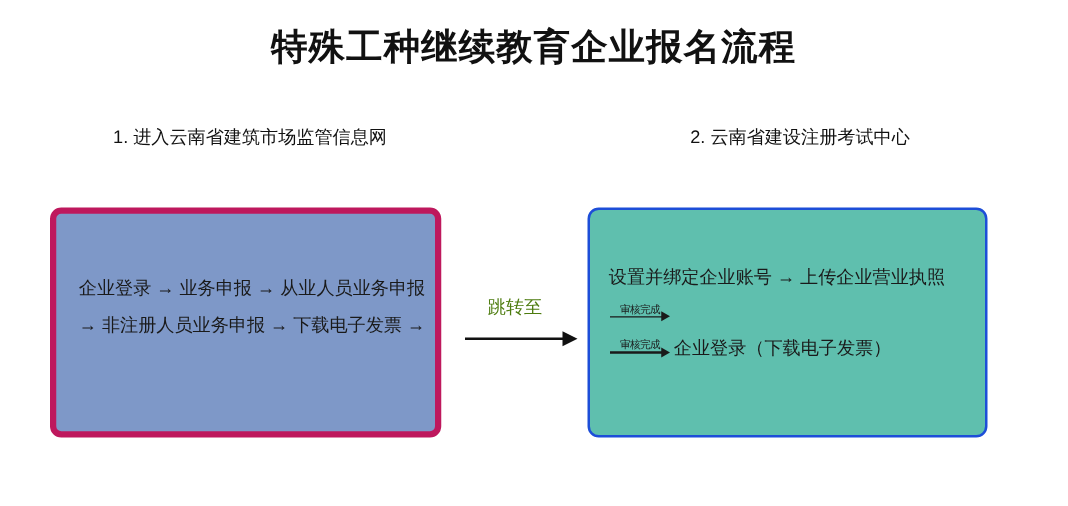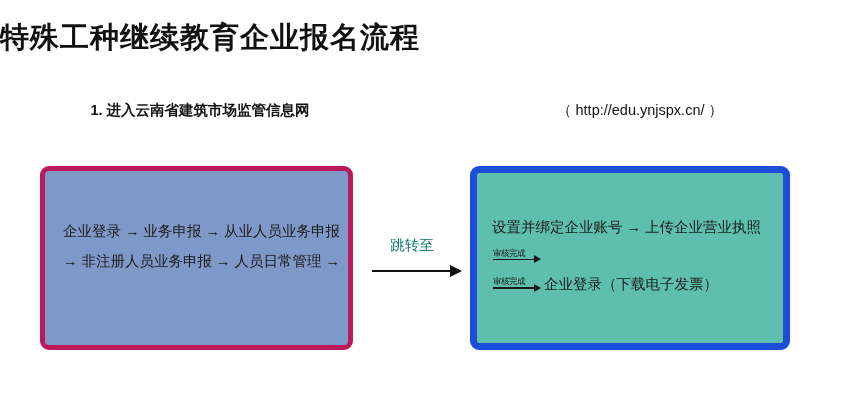--- a/index.html
+++ b/index.html
@@ -17,39 +17,39 @@
   .page {
     position: relative;
     width: 854px;
     height: 405px;
   }
   .title {
     position: absolute;
     top: 18px;
     left: 0;
     width: 854px;
+    text-align: center;
     font-size: 29px;
     font-weight: bold;
     letter-spacing: 1px;
     color: #111111;
   }
 
   
   .col-head {
     position: absolute;
     text-align: center;
     font-size: 14.5px;
     line-height: 1.75;
     color: #111111;
   }
   .col-head.left {
     left: 40px;
     top: 98px;
     width: 320px;
-    font-weight: bold;
   }
   .col-head.right {
     left: 470px;
     top: 98px;
     width: 340px;
   }
   .col-head div {
     white-space: nowrap;
   }
 
@@ -66,21 +66,21 @@
     height: 184px;
     background: #7e98c8;
     border: 5px solid #be185d;
   }
   .box-right {
     left: 470px;
     top: 166px;
     width: 320px;
     height: 184px;
     background: #5fbfae;
-    border: 7px solid #1d4ed8;
+    border: 2px solid #1d4ed8;
   }
   .box-text {
     position: absolute;
     left: 18px;
     right: 14px;
     top: 46px;
     font-size: 14.5px;
     line-height: 2.05;
     color: #1a1a1a;
   }
@@ -95,20 +95,21 @@
   }
 
   
   .mini-arrow {
     display: inline-block;
     position: relative;
     width: 48px;
     height: 14px;
     vertical-align: middle;
     margin: 0 3px 0 1px;
+    text-align: center;
   }
   .mini-arrow .shaft {
     position: absolute;
     left: 0;
     bottom: 3px;
     width: 44px;
     height: 1.5px;
     background: #1a1a1a;
   }
   .mini-arrow .head {
@@ -134,21 +135,21 @@
   }
 
   
   .mid-label {
     position: absolute;
     left: 372px;
     top: 236px;
     width: 80px;
     text-align: center;
     font-size: 14.5px;
-    color: #0f766e;
+    color: #4d7c0f;
     white-space: nowrap;
   }
   .mid-arrow {
     position: absolute;
     left: 372px;
     top: 265px;
     width: 90px;
     height: 12px;
   }
   .mid-arrow .shaft {
@@ -177,32 +178,32 @@
 
   <div class="title">特殊工种继续教育企业报名流程</div>
 
   <div class="col-head left">
     <div>1. 进入云南省建筑市场监管信息网</div>
   </div>
 
   <div class="box box-left">
     <div class="box-text">
       <div class="line">企业登录 → 业务申报 → 从业人员业务申报</div>
-      <div class="line">→ 非注册人员业务申报 → 人员日常管理 →</div>
+      <div class="line">→ 非注册人员业务申报 → 下载电子发票 →</div>
     </div>
   </div>
 
   <div class="mid-label">跳转至</div>
   <div class="mid-arrow">
     <div class="shaft"></div>
     <div class="head"></div>
   </div>
 
   <div class="col-head right">
-    <div>（ http://edu.ynjspx.cn/ ）</div>
+    <div>2. 云南省建设注册考试中心</div>
   </div>
 
   <div class="box box-right">
     <div class="box-text">
       <div class="line">设置并绑定企业账号 → 上传企业营业执照</div>
       <div class="line">
         <span class="mini-arrow">
           <span class="cap">审核完成</span>
           <span class="shaft"></span>
           <span class="head"></span>

